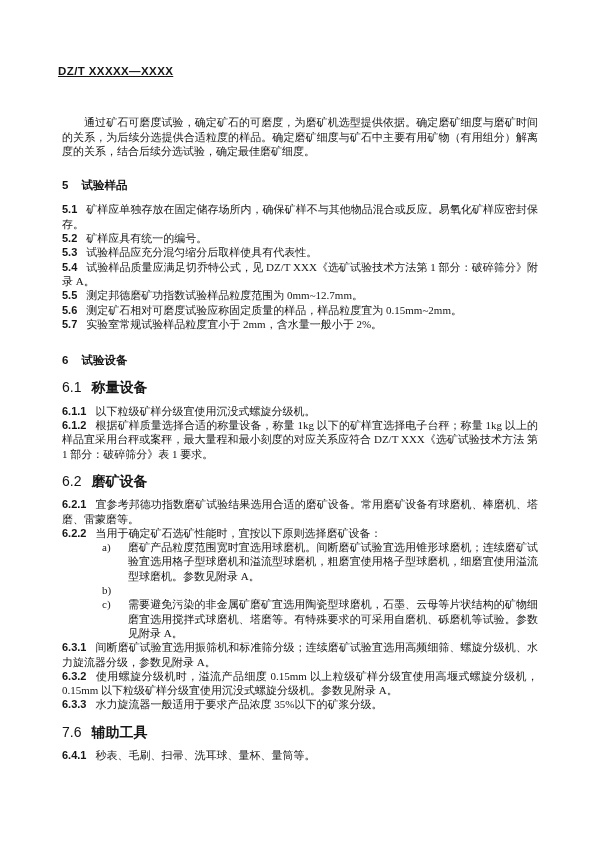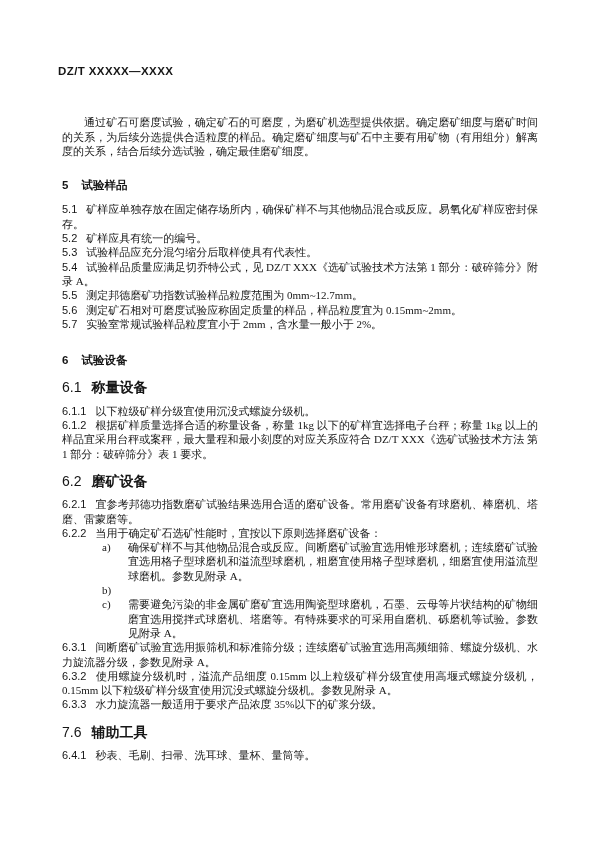--- a/index.html
+++ b/index.html
@@ -21,20 +21,21 @@
     font-size: 11px;
     line-height: 14.3px;
     text-align: justify;
   }
   .doc-header {
     font-family: "Liberation Sans", "DejaVu Sans", sans-serif;
     font-weight: bold;
     font-size: 11.5px;
     letter-spacing: 0.4px;
     margin-left: -4px;
+    text-decoration: underline;
   }
   .intro {
     margin: 37px 0 0 0;
     text-indent: 2em;
   }
   .h1 {
     font-family: Liberation Sans, sans-serif;
     font-weight: bold;
     font-size: 11.5px;
     margin: 20px 0 10px 0;
@@ -45,21 +46,21 @@
     font-weight: bold;
     font-size: 14px;
     margin: 13px 0 9px 0;
   }
   .h2 .hnum { margin-right: 10px; font-weight: normal; }
   .clause {
     margin: 0;
   }
   .cnum {
     font-family: "Liberation Sans", "DejaVu Sans", sans-serif;
-    font-weight: normal;
+    font-weight: bold;
     margin-right: 9px;
     white-space: nowrap;
   }
   .alist { margin: 0; }
   .li {
     display: flex;
     padding-left: 40px;
   }
   .lmark {
     width: 26px;
@@ -101,21 +102,21 @@
   <p class="clause"><span class="cnum">6.1.2</span><span>根据矿样质量选择合适的称量设备，称量 1kg 以下的矿样宜选择电子台秤；称量 1kg 以上的样品宜采用台秤或案秤，最大量程和最小刻度的对应关系应符合 DZ/T XXX《选矿试验技术方法 第 1 部分：破碎筛分》表 1 要求。</span></p>
 
   <div class="h2">
     <span class="hnum">6.2</span><span>磨矿设备</span>
   </div>
   <p class="clause"><span class="cnum">6.2.1</span><span>宜参考邦德功指数磨矿试验结果选用合适的磨矿设备。常用磨矿设备有球磨机、棒磨机、塔磨、雷蒙磨等。</span></p>
   <p class="clause"><span class="cnum">6.2.2</span><span>当用于确定矿石选矿性能时，宜按以下原则选择磨矿设备：</span></p>
   <div class="alist">
     <div class="li">
       <span class="lmark">a)</span>
-      <span class="ltext">确保矿样不与其他物品混合或反应。间断磨矿试验宜选用锥形球磨机；连续磨矿试验宜选用格子型球磨机和溢流型球磨机，粗磨宜使用格子型球磨机，细磨宜使用溢流型球磨机。参数见附录 A。</span>
+      <span class="ltext">磨矿产品粒度范围宽时宜选用球磨机。间断磨矿试验宜选用锥形球磨机；连续磨矿试验宜选用格子型球磨机和溢流型球磨机，粗磨宜使用格子型球磨机，细磨宜使用溢流型球磨机。参数见附录 A。</span>
     </div>
     <div class="li">
       <span class="lmark">b)</span>
     </div>
     <div class="li">
       <span class="lmark">c)</span>
       <span class="ltext">需要避免污染的非金属矿磨矿宜选用陶瓷型球磨机，石墨、云母等片状结构的矿物细磨宜选用搅拌式球磨机、塔磨等。有特殊要求的可采用自磨机、砾磨机等试验。参数见附录 A。</span>
     </div>
   </div>
 

